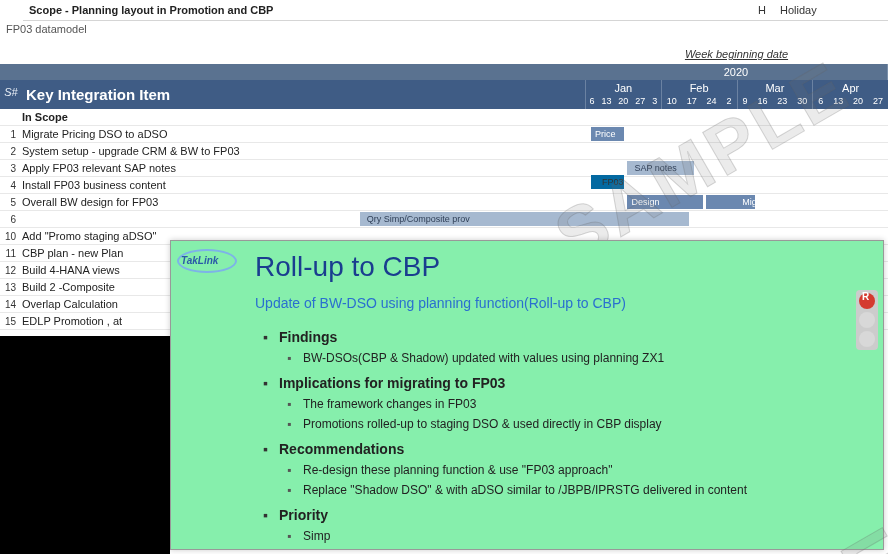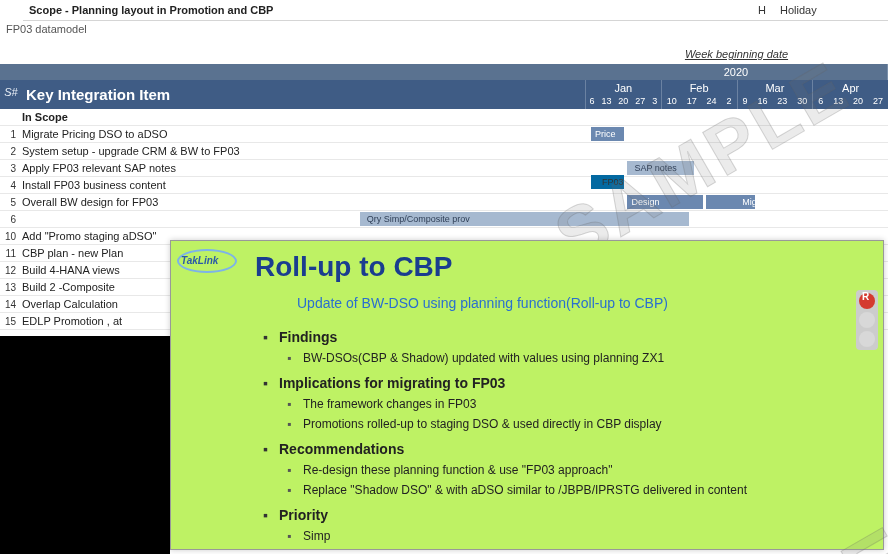--- a/index.html
+++ b/index.html
@@ -22,25 +22,25 @@
   .mon-days { display: flex; font-size: 9px; justify-content: space-around; padding: 0 0 2px; }
   .body-rows { }
   .row { display: flex; border-bottom: 1px solid #e8e8e8; height: 17px; align-items: center; }
   .row .sn { width: 22px; flex: none; text-align: right; padding-right: 6px; font-size: 10px; color: #333; }
   .row .item { width: 563px; flex: none; font-size: 11px; color: #222; }
   .row .gantt { flex: 1; position: relative; height: 100%; }
   .row.section .item { font-weight: bold; }
   .bar { position: absolute; top: 1px; bottom: 1px; background: #6b88b0; color: #fff; font-size: 9px; display: flex; align-items: center; padding: 0 4px; white-space: nowrap; }
   .bar.light { background: #a6b9d0; color: #2f3f57; padding-left: 7px; }
   .bar.border { background: #0ea5e9; border: 7px solid #0369a1; color: #333; margin-top: 31px; }
-  .slide { position: absolute; top: 240px; left: 170px; right: 4px; bottom: 4px; background: #bef264; border: 1px solid #999; box-shadow: 0 0 6px rgba(0,0,0,0.2); padding: 10px 16px 10px 84px; }
+  .slide { position: absolute; top: 240px; left: 170px; right: 4px; bottom: 4px; background: #86efac; border: 1px solid #999; box-shadow: 0 0 6px rgba(0,0,0,0.2); padding: 10px 16px 10px 84px; }
   .slide-logo { position: absolute; top: 14px; left: 10px; font-size: 10px; color: #2a5aa8; font-style: italic; font-weight: bold; }
   .slide-logo-oval { width: 60px; height: 24px; border: 2px solid #7db3e8; border-radius: 50%; position: absolute; top: 8px; left: 6px; }
-  .slide-title { font-size: 28px; color: #1a3d8f; font-weight: bold; margin-bottom: 12px; }
-  .slide-sub { font-size: 14px; color: #2a6fcf; margin-bottom: 12px; font-weight: normal; margin-left: 42px; }
+  .slide-title { font-size: 28px; color: #1a3d8f; font-weight: normal; margin-bottom: 12px; }
+  .slide-sub { font-size: 14px; color: #2a6fcf; margin-bottom: 12px; font-weight: normal; }
   .slide ul { list-style: none; padding-left: 24px; }
   .slide ul li { position: relative; padding: 2px 0 4px; font-size: 12px; color: #222; }
   .slide ul li::before { content: "▪"; position: absolute; left: -16px; color: #333; }
   .slide ul li.head { font-weight: bold; font-size: 14px; padding-top: 6px; }
   .slide ul ul li { font-size: 12px; font-weight: normal; }
   .slide ul ul li::before { content: "▪"; color: #555; }
   .watermark { position: absolute; font-size: 72px; color: rgba(120,120,120,0.15); font-weight: bold; transform: rotate(-30deg); pointer-events: none; letter-spacing: 4px; -webkit-text-stroke: 1px rgba(100,100,100,0.25); }
   .wm1 { top: 120px; left: 540px; }
   .wm2 { top: 355px; left: 370px; font-size: 88px; }
   .traffic { position: absolute; top: 290px; right: 10px; width: 22px; background: #ccc; border-radius: 4px; padding: 3px; display: flex; flex-direction: column; gap: 3px; align-items: center; }

